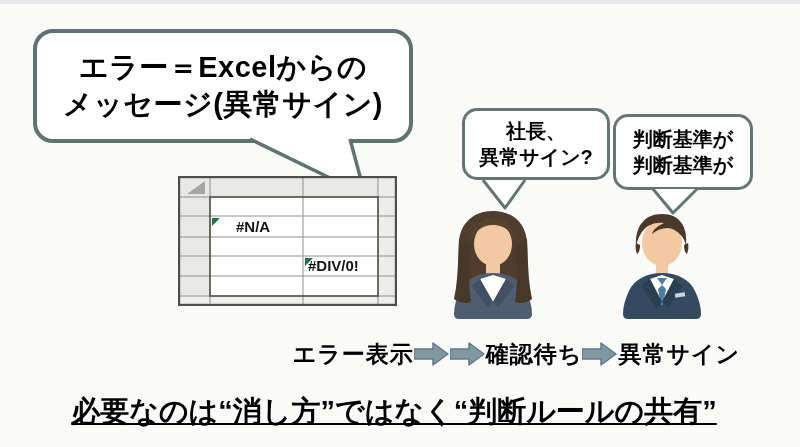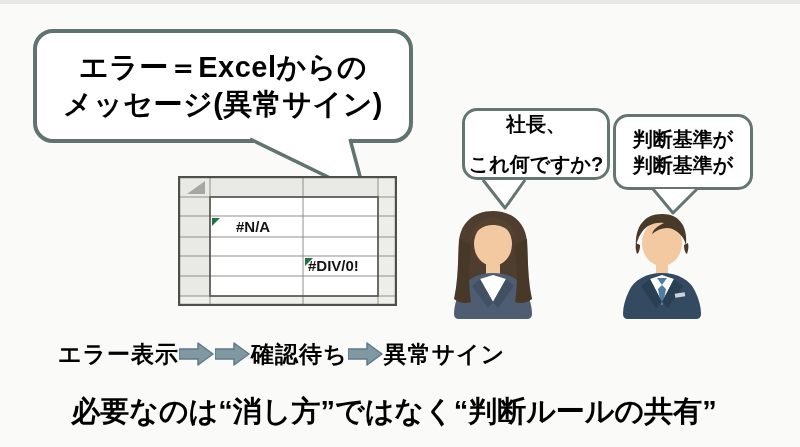--- a/index.html
+++ b/index.html
@@ -12,34 +12,34 @@
   .abs{position:absolute;}
   
   .bubble{
     position:absolute;background:#ffffff;border:4px solid #5f7370;
     border-radius:20px;display:flex;flex-direction:column;
     align-items:center;justify-content:center;text-align:center;
   }
   .bubble-big{left:33px;top:25px;width:372px;height:106px;}
   .bubble-big .ln{font-size:29px;font-weight:800;line-height:37px;letter-spacing:.5px;}
   .bubble-small{border-width:3px;border-radius:15px;border-color:#657672;}
-  .bubble-emp{left:462px;top:104px;width:142px;height:66px;justify-content:space-between;}
+  .bubble-emp{left:462px;top:104px;width:142px;height:66px;}
   .bubble-pres{left:613px;top:110px;width:134px;height:70px;}
   .bubble-small .ln{font-size:20px;font-weight:800;line-height:26px;}
   .tail{position:absolute;overflow:visible;}
   
   .flow{
-    position:absolute;left:58px;top:331px;width:712px;height:38px;
-    display:flex;align-items:center;justify-content:flex-start;
+    position:absolute;left:28px;top:331px;width:712px;height:38px;
+    display:flex;align-items:center;justify-content:flex-end;
   }
   .flow-label{font-size:23px;font-weight:800;letter-spacing:1px;white-space:nowrap;}
   
   .headline{
     position:absolute;left:0;top:388px;width:788px;text-align:center;
-    font-size:29px;font-weight:800;letter-spacing:0px;white-space:nowrap;
+    font-size:29px;font-weight:800;letter-spacing:0px;white-space:nowrap;text-decoration:underline;
   }
   .sheet-text{font-family:"Liberation Sans","DejaVu Sans",sans-serif;font-weight:700;font-size:15px;fill:#141414;}
 </style>
 </head>
 <body>
 
 <div class="canvas">
 
   <div class="bubble bubble-big">
     <div class="ln">エラー＝Excelからの</div>
@@ -76,21 +76,21 @@
     <polygon points="27,5 27,18 9,18" fill="#a6a6a2"></polygon>
 
     <polygon points="34,42 42,42 34,50" fill="#217346"></polygon>
     <text class="sheet-text" x="58" y="56">#N/A</text>
     <polygon points="127,82 135,82 127,90" fill="#217346"></polygon>
     <text class="sheet-text" x="130" y="95">#DIV/0!</text>
   </svg>
 
   <div class="bubble bubble-small bubble-emp">
     <div class="ln">社長、</div>
-    <div class="ln">これ何ですか?</div>
+    <div class="ln">異常サイン?</div>
   </div>
 
   <div class="bubble bubble-small bubble-pres">
     <div class="ln">判断基準が</div>
     <div class="ln">判断基準が</div>
   </div>
 
   <svg class="abs" style="left:443px;top:205px;" width="100" height="110" viewBox="0 0 100 110">
     <path d="M50,2 C30,2 17,15 16,33 C15,52 17,66 13,84 C12,91 15,96 21,97 L79,97 C85,96 88,91 87,84 C83,66 85,52 84,33 C83,15 70,2 50,2 Z" fill="#4f3e2f"></path>
     <rect x="43" y="50" width="14" height="18" fill="#f3c9a2"></rect>

